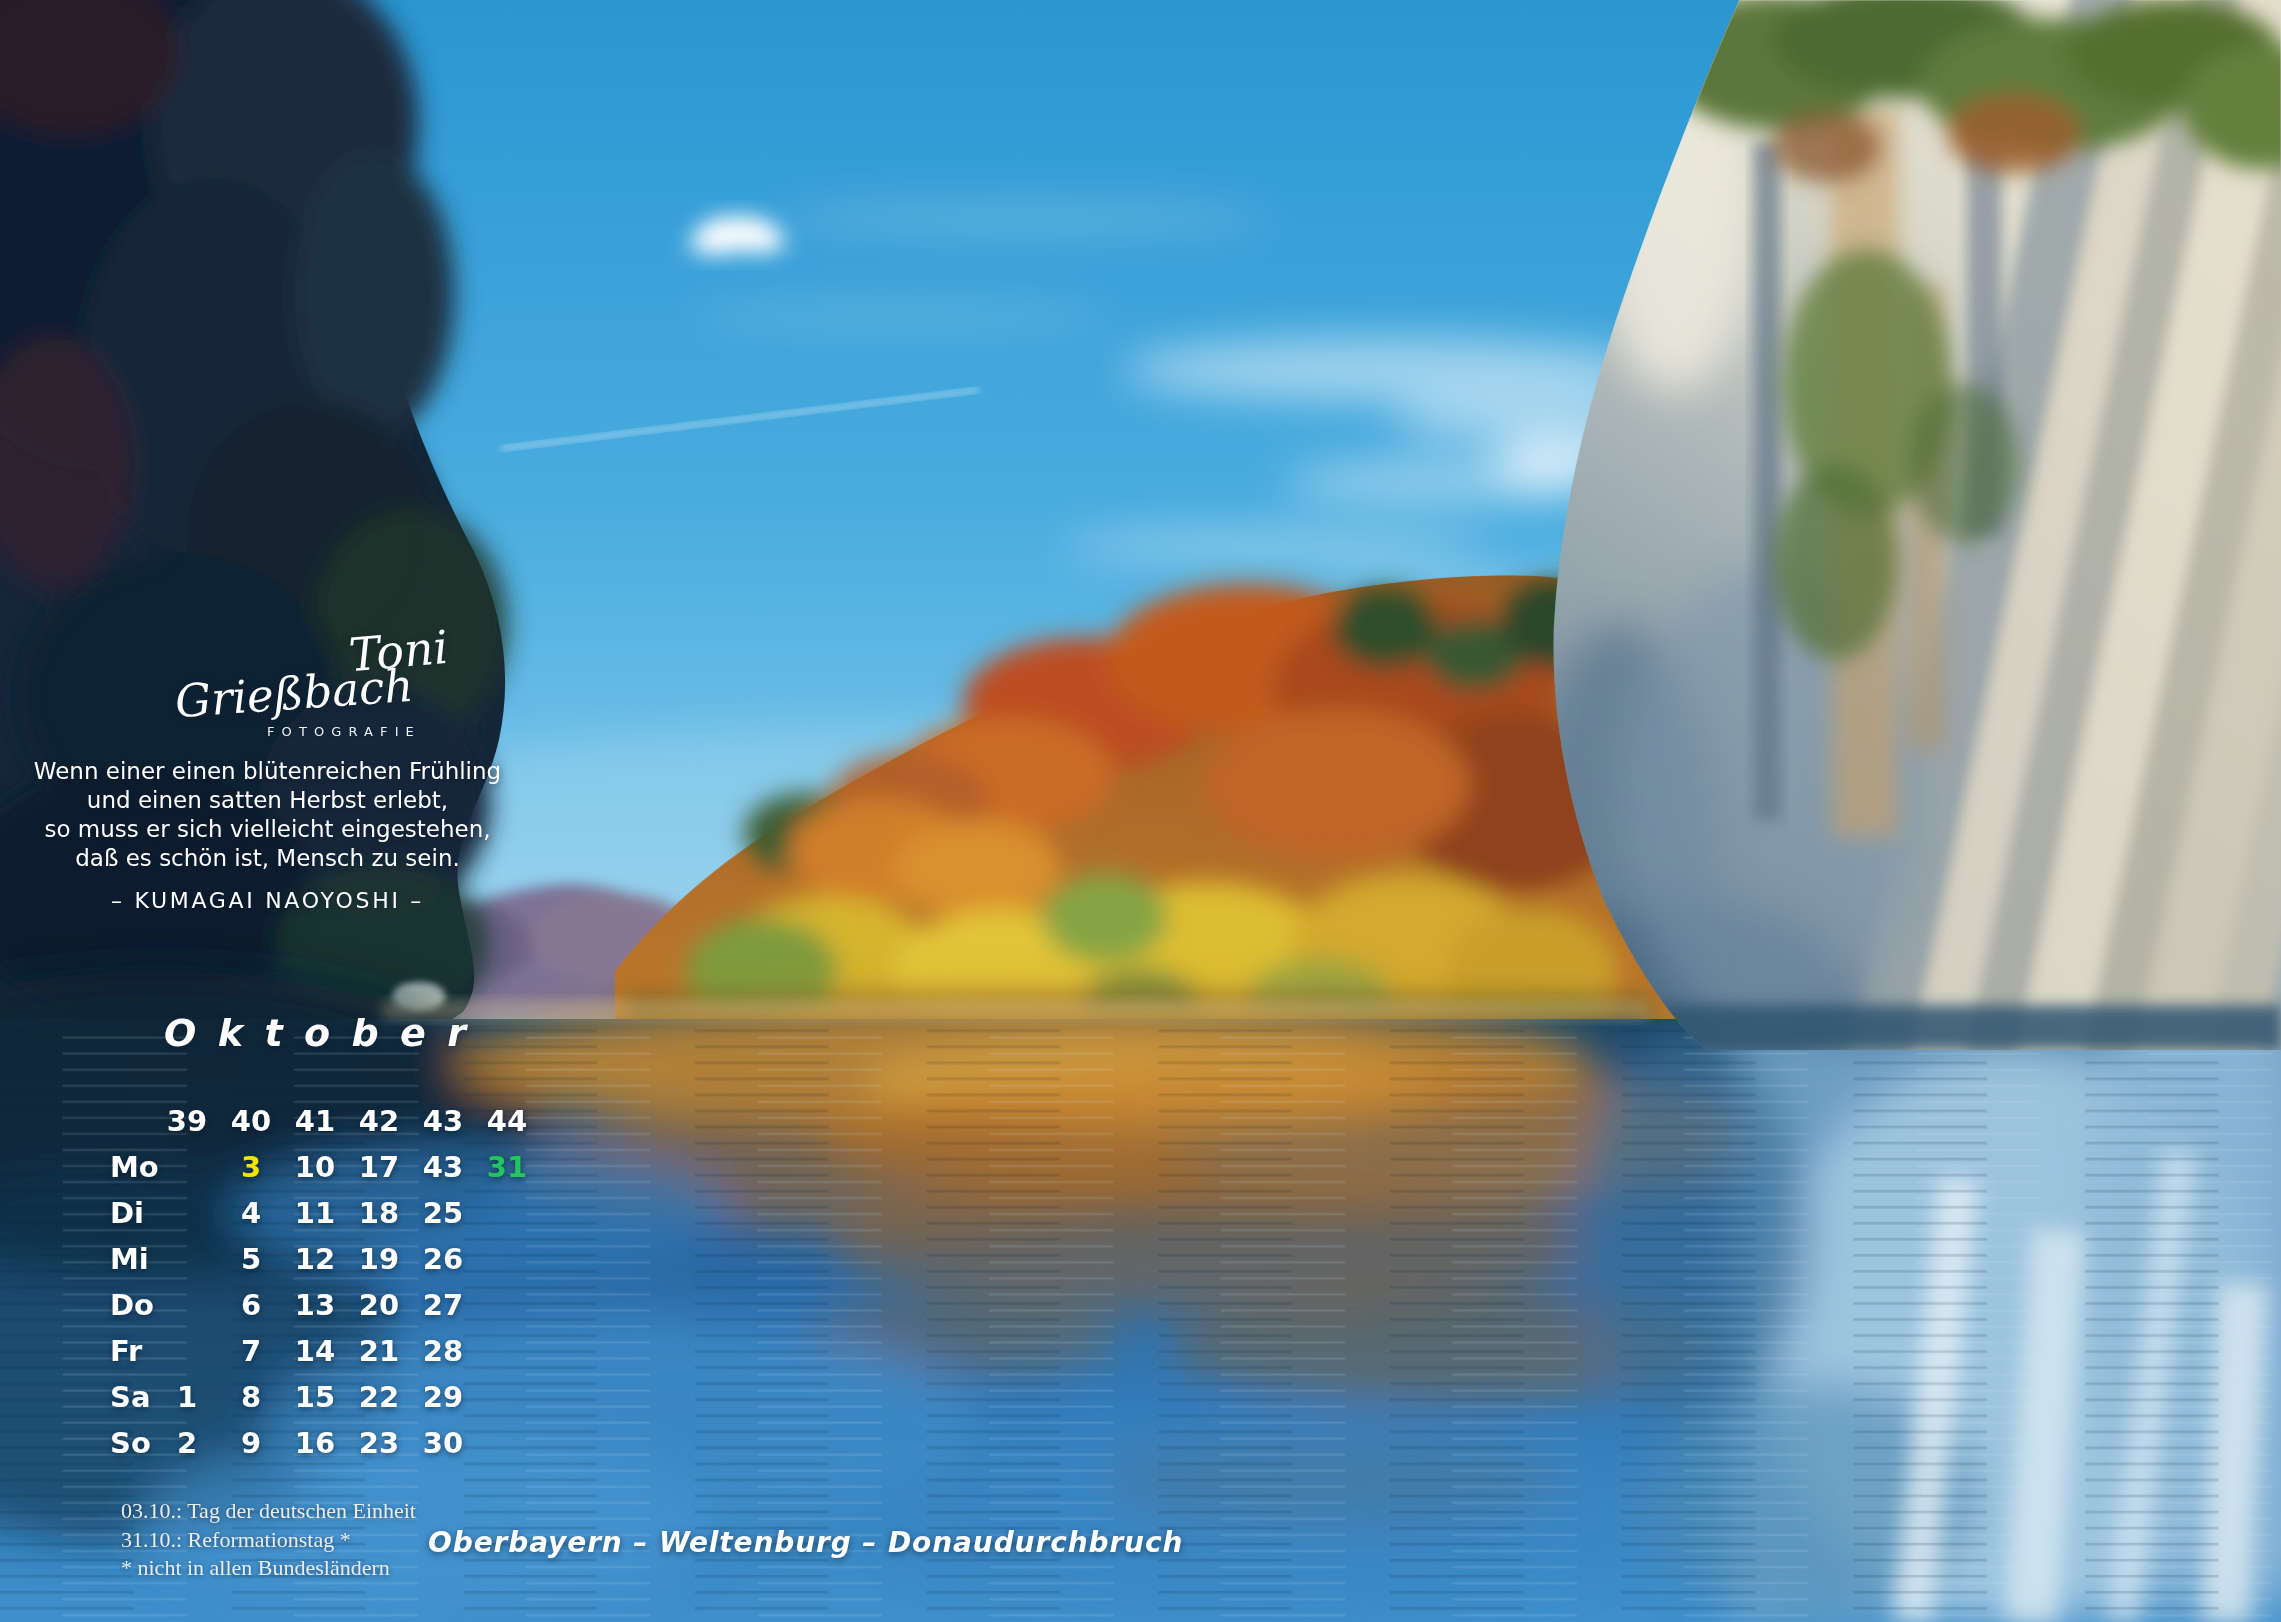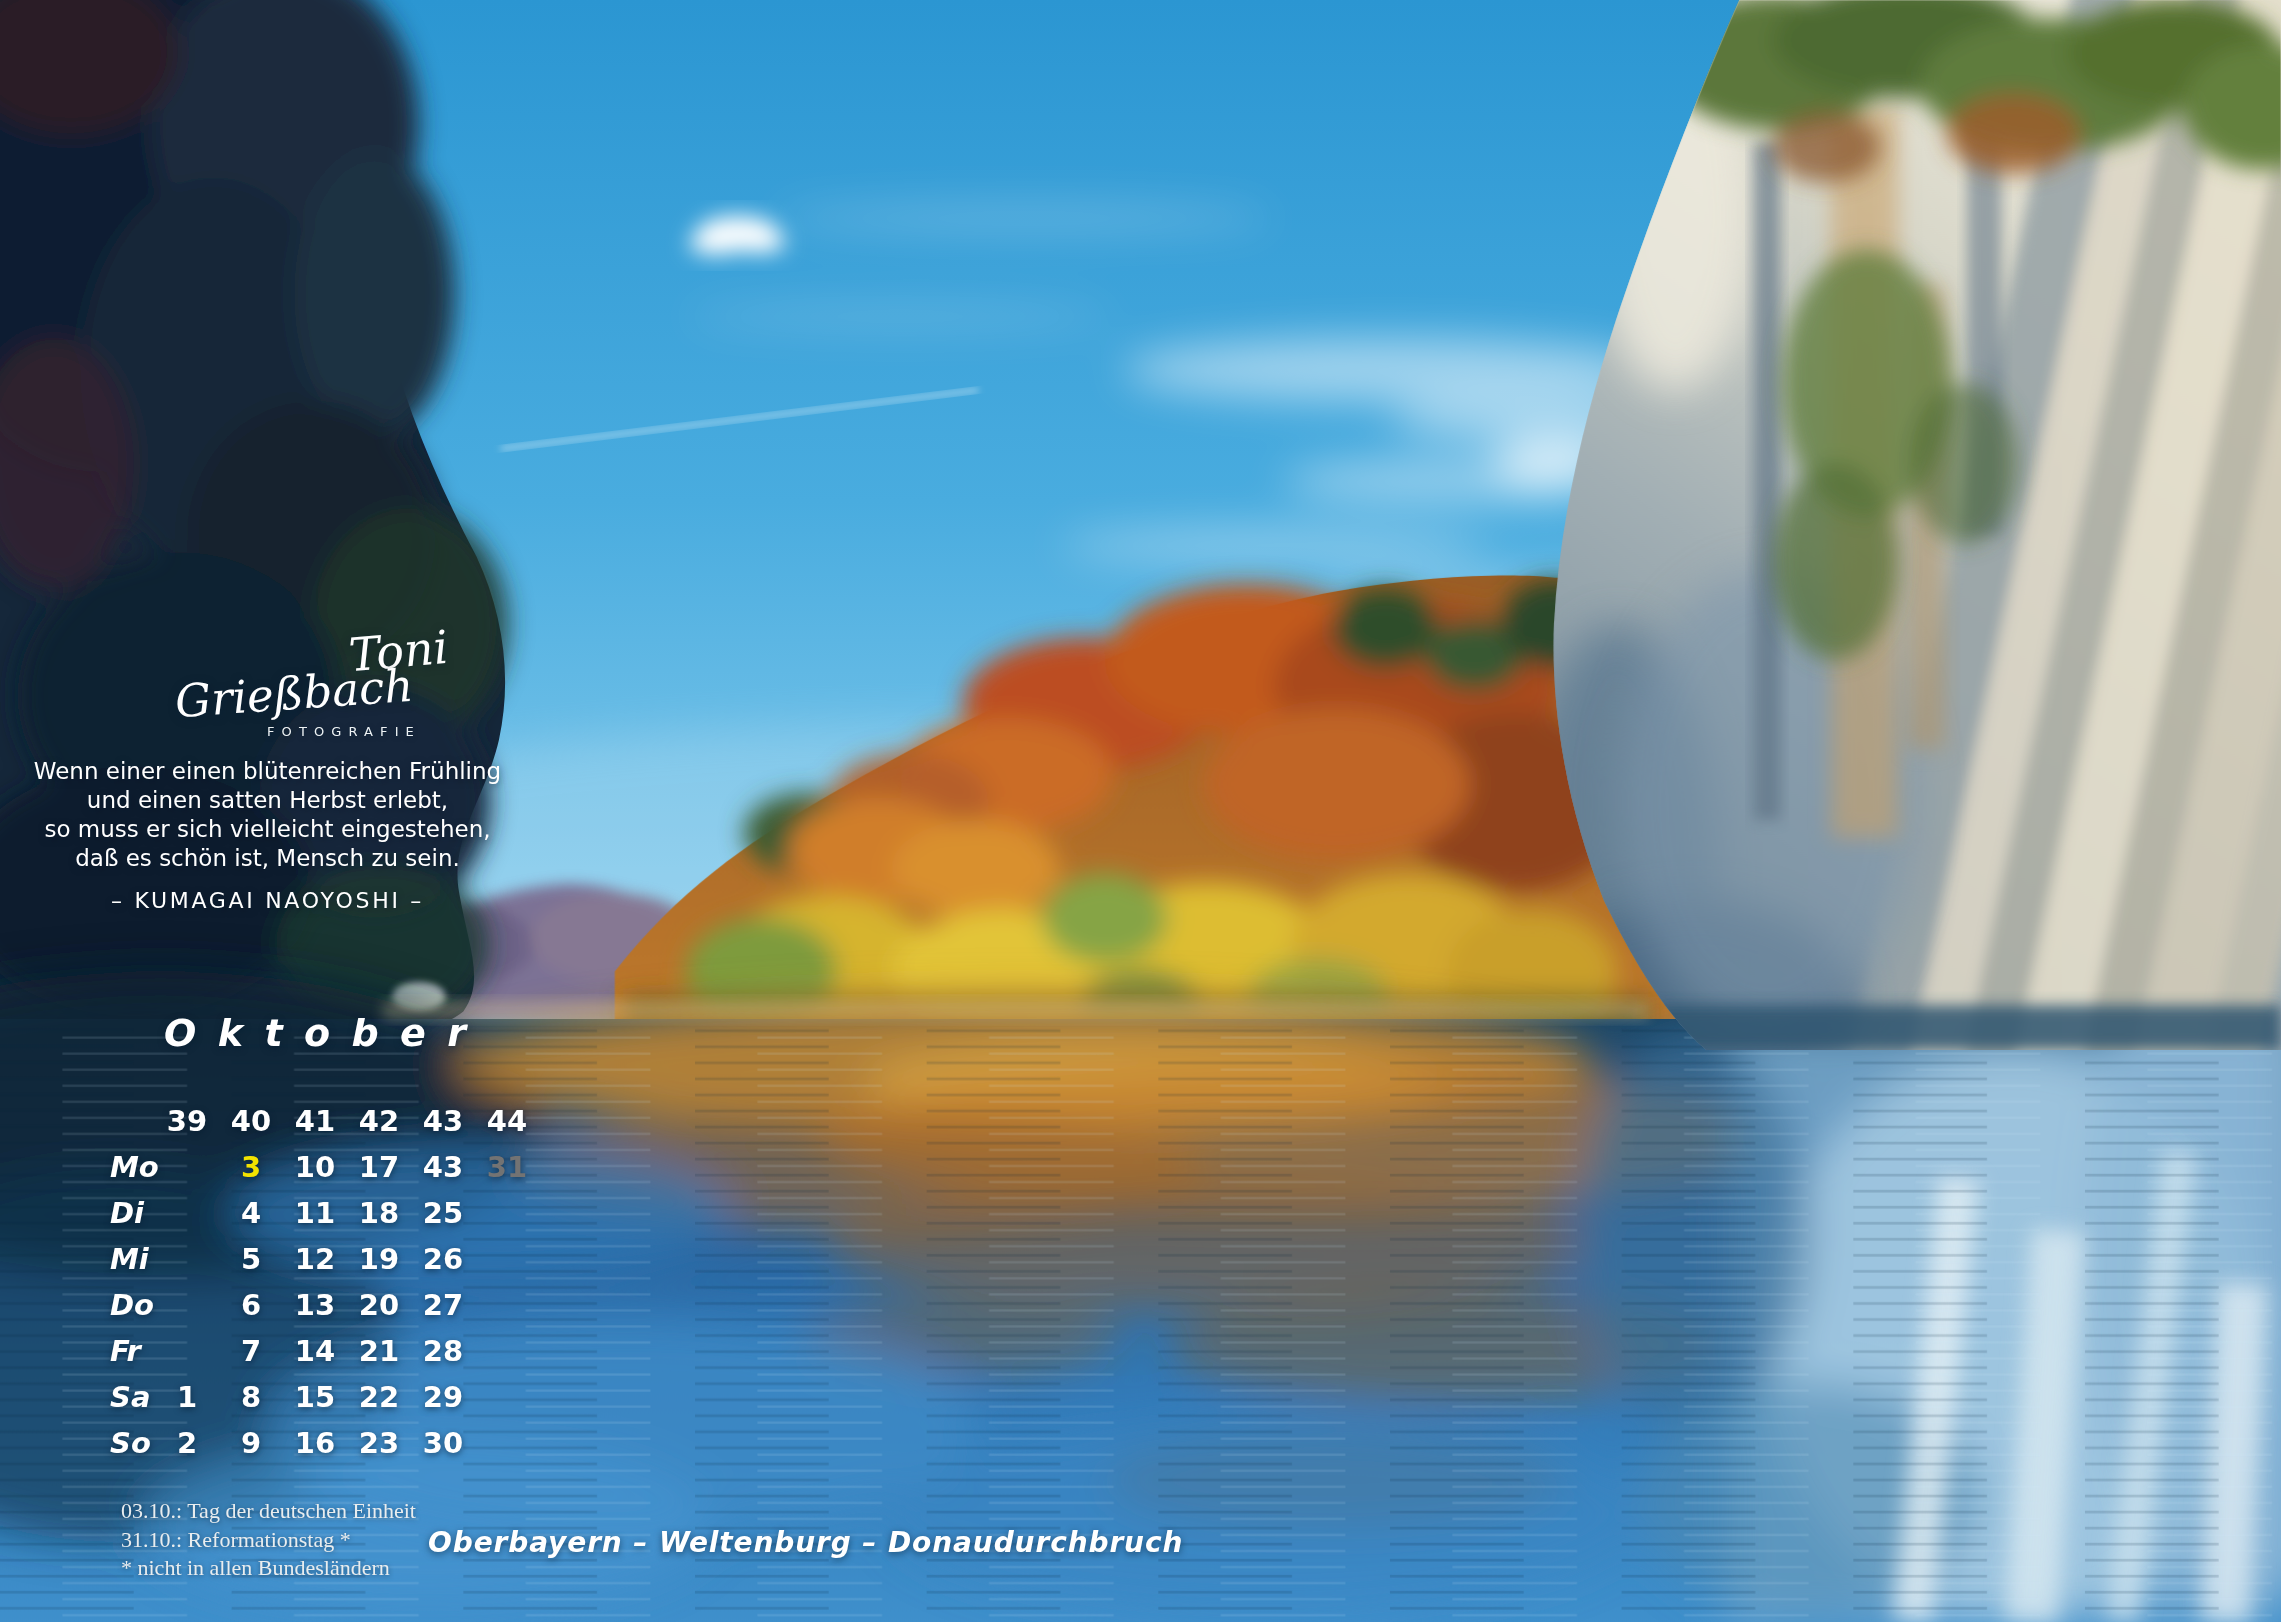--- a/index.html
+++ b/index.html
@@ -27,21 +27,21 @@
   
   .month-title{left:164px;top:1011px;font-size:38px;font-weight:bold;font-style:italic;
                letter-spacing:21.4px;text-shadow:0 1.8px 7.1px rgba(5,25,45,.55);}
 
   
   .cal{position:absolute;left:110px;top:1098px;display:grid;
        grid-template-columns:45px repeat(6,64px);grid-auto-rows:46px;
        align-items:center;font-size:29px;font-weight:bold;
        text-shadow:0 1.8px 6.2px rgba(5,25,45,.6);}
   .cal .num{text-align:center;}
-  .cal .lbl{text-align:left;font-style:italic;}
+  .cal .lbl{text-align:left;}
 
   
   .notes{position:absolute;left:121px;top:1497px;font-family:"Liberation Serif",serif;
          font-size:22px;line-height:28.5px;color:#e9edef;
          text-shadow:0 0.9px 5.3px rgba(5,25,45,.5);}
 
   
   .caption{left:406px;top:1526px;width:713px;text-align:center;font-size:28px;
            font-weight:bold;font-style:italic;letter-spacing:0.9px;
            text-shadow:0 1.8px 7.1px rgba(5,25,45,.55);margin-left:22px;}
@@ -277,21 +277,21 @@
       <div class="num">41</div>
       <div class="num">42</div>
       <div class="num">43</div>
       <div class="num">44</div>
       <div class="lbl">Mo</div>
       <div class="num"></div>
       <div class="num" style="color: rgb(243, 227, 0);">3</div>
       <div class="num">10</div>
       <div class="num">17</div>
       <div class="num">43</div>
-      <div class="num" style="color: #737373; text-align: center;">31</div>
+      <div class="num" style="color: #22c55e; text-align: center;">31</div>
       <div class="lbl">Di</div>
       <div class="num"></div>
       <div class="num">4</div>
       <div class="num">11</div>
       <div class="num">18</div>
       <div class="num">25</div>
       <div class="num"></div>
       <div class="lbl">Mi</div>
       <div class="num"></div>
       <div class="num">5</div>

